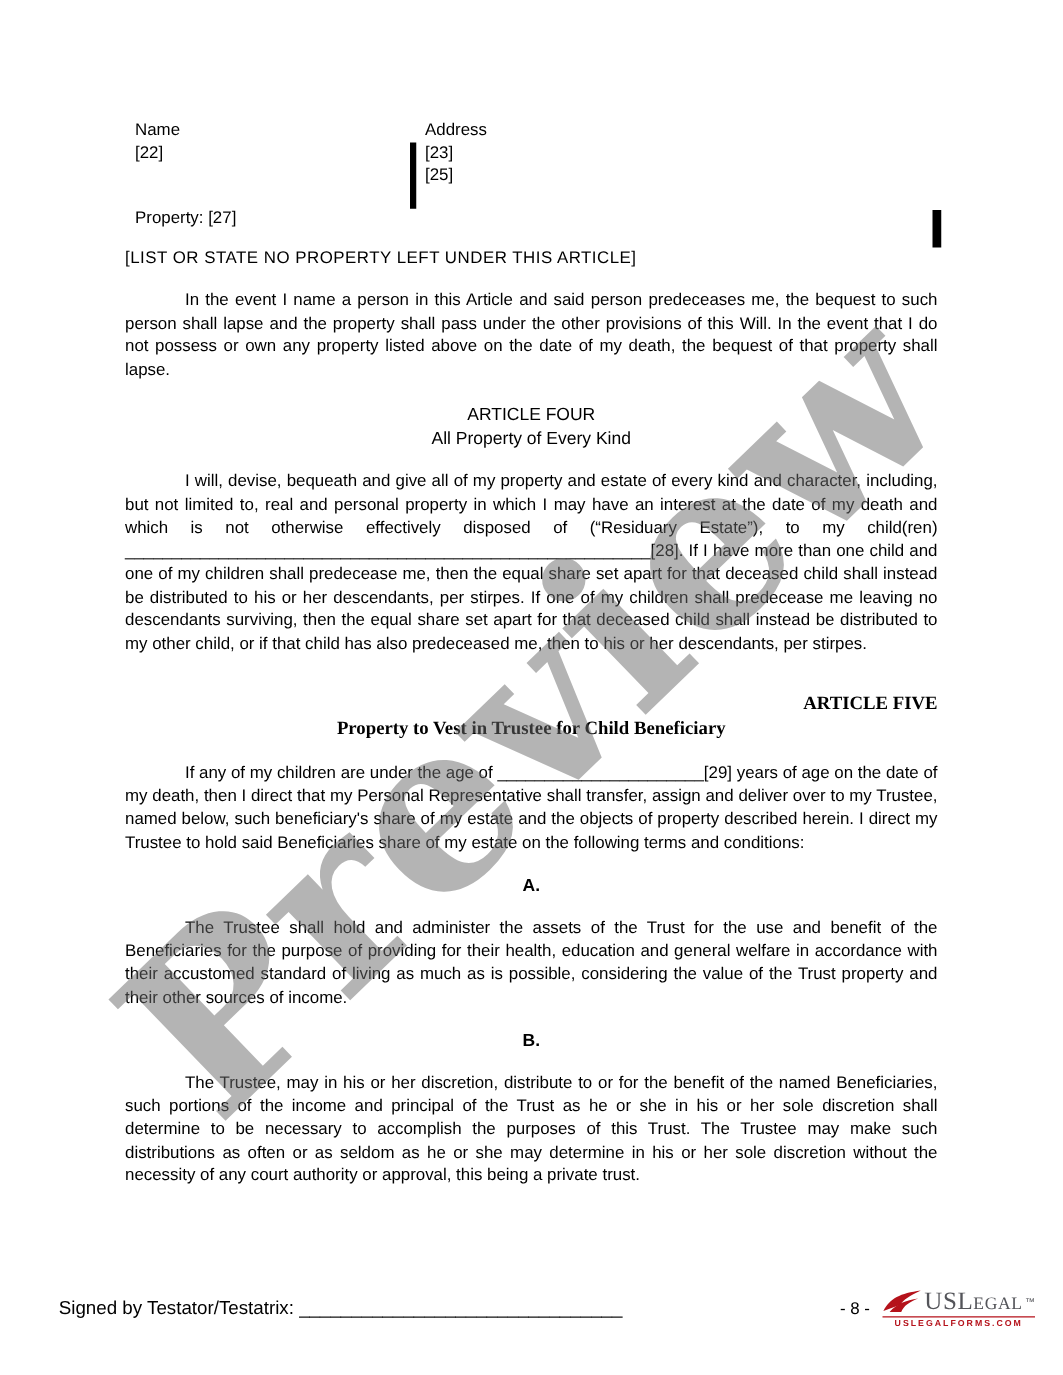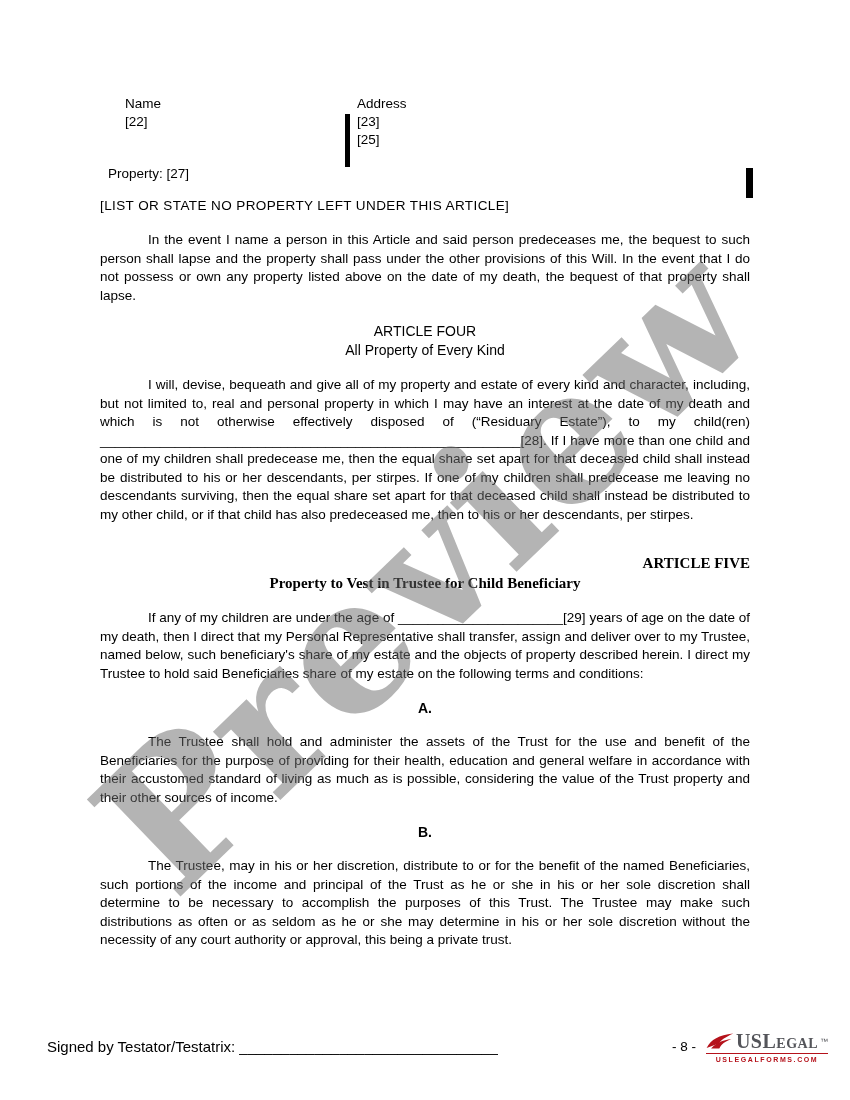--- a/index.html
+++ b/index.html
@@ -37,21 +37,21 @@
     transform-origin: 50% 50%;
     z-index: 3;
     pointer-events: none;
     letter-spacing: 2px;
     white-space: nowrap;
   }
   
   .bene-table {
     display: grid;
     grid-template-columns: 232px 255px 1fr;
-    margin-left: 25px;
+    margin-left: 8px;
     line-height: 18px;
   }
   .bene-col { position: relative; }
   .bene-col .cell { line-height: 18px; }
   .cursor-bar {
     position: absolute;
     background: #000000;
   }
   .bar-address { left: -12px; top: 19px; width: 5px; height: 53px; }
   .bar-right { left: 746px; top: 168px; width: 7px; height: 30px; z-index: 2; }
@@ -102,21 +102,21 @@
     align-items: center;
     z-index: 1;
   }
   .signed { flex: 1; font-size: 15px; }
   .page-number { font-size: 13.5px; margin-right: 10px; white-space: nowrap; }
   .logo { width: 122px; text-align: center; }
   .logo-top { display: flex; align-items: center; justify-content: flex-end; gap: 2px; }
   .logo-wordmark {
     font-family: "Liberation Serif", serif;
     font-variant: small-caps;
-    font-weight: bold;
+    font-weight: normal;
     font-size: 20px;
     color: #54555a;
     letter-spacing: 0.5px;
     line-height: 22px;
   }
   .logo-tm { font-size: 8px; color: #54555a; vertical-align: super; font-family: "Liberation Sans", sans-serif; }
   .logo-tagline {
     margin-top: 1px;
     border-top: 1px solid #b5121b;
     padding-top: 2px;

